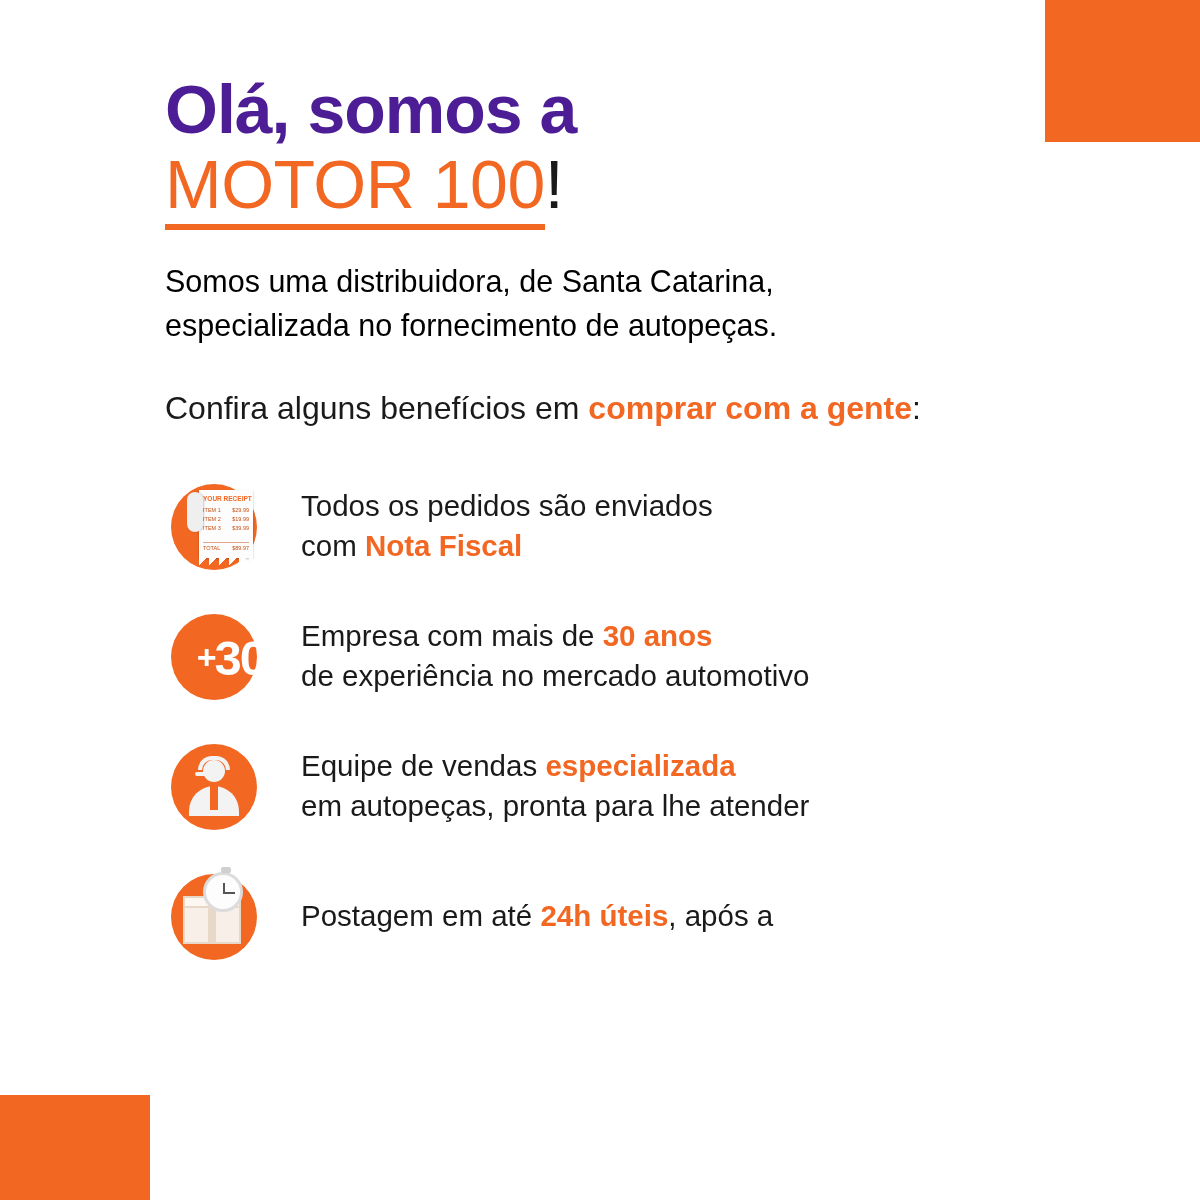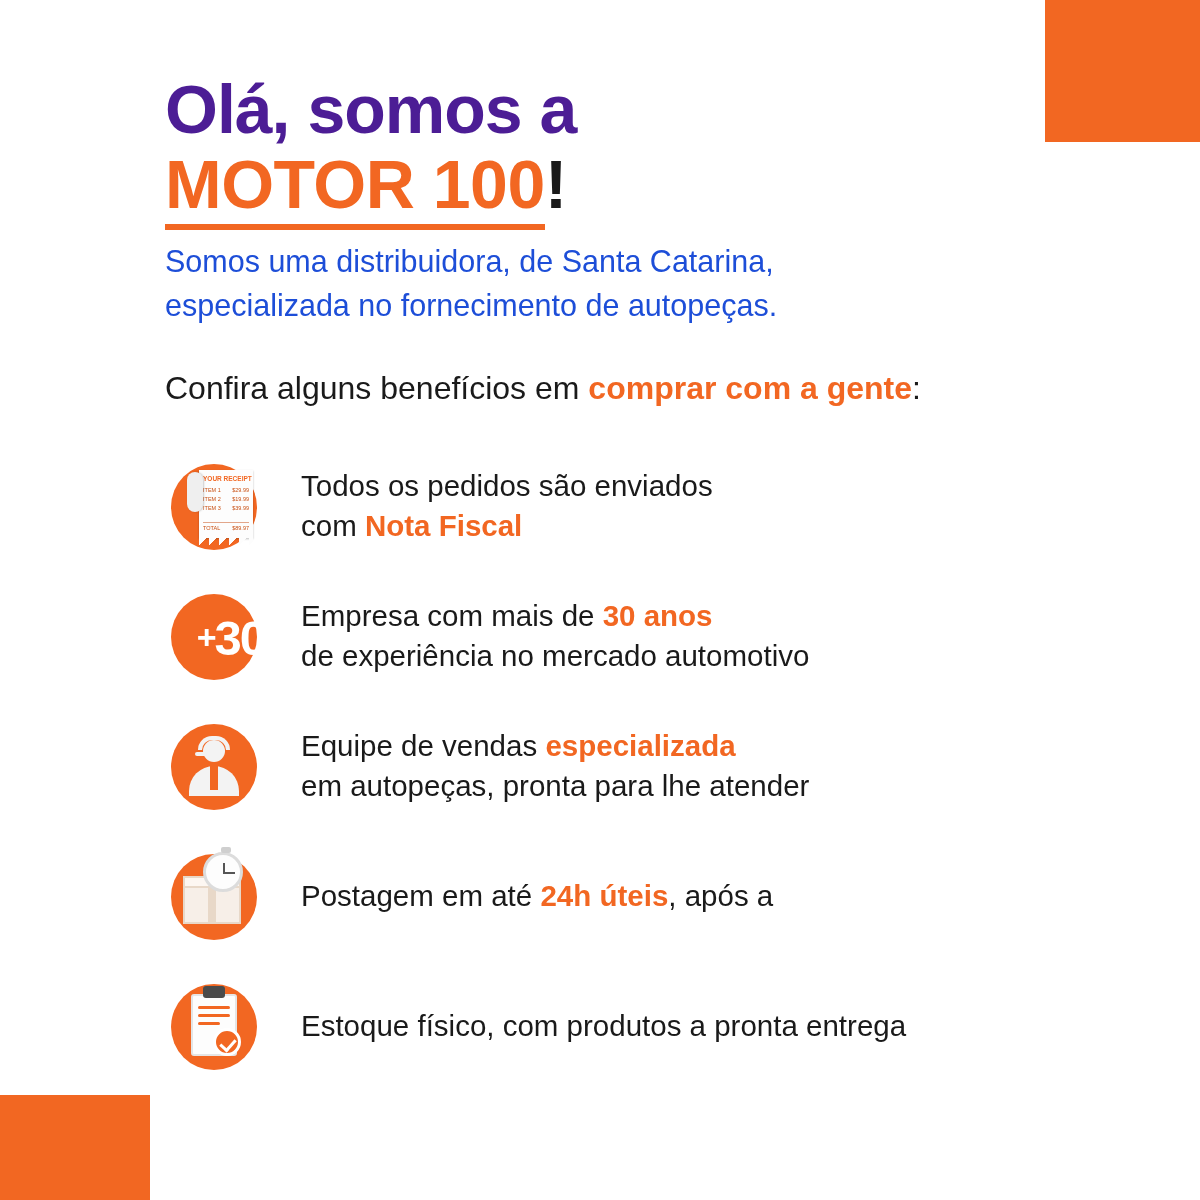--- a/index.html
+++ b/index.html
@@ -44,42 +44,42 @@
   .headline-line1 {
     font-size: 68px;
     font-weight: bold;
     color: #4c1d95;
     letter-spacing: -1px;
     line-height: 1.0;
     margin: 0 0 6px 0;
   }
   .headline-line2 {
     font-size: 68px;
-    font-weight: bold;
+    font-weight: normal;
     letter-spacing: -0.5px;
     line-height: 1.05;
     margin: 0;
     color: #1a1a1a;
     white-space: nowrap;
   }
   .brand {
     color: #F26722;
     border-bottom: 6px solid #F26722;
     padding-bottom: 2px;
   }
   .bang {
     color: #1a1a1a;
   }
 
   
   .intro {
-    margin: 20px 0 0 0;
+    margin: 40px 0 0 0;
     font-size: 30.5px;
     line-height: 1.42;
-    color: #1d4ed8;
+    color: #000000;
     font-weight: 400;
   }
   .benefits-lead {
     margin: 40px 0 0 0;
     font-size: 32px;
     color: #1a1a1a;
     line-height: 1.35;
   }
   .benefits-lead .hl {
     color: #F26722;
@@ -417,29 +417,15 @@
         <div class="watch">
             <div class="hand1"></div>
             <div class="hand2"></div>
           </div>
       </div>
       <div class="btext">
         <span>Postagem em até </span><span class="hl">24h úteis</span><span>, após a</span><br>
       </div>
     </div>
 
-    <div class="benefit">
-      <div class="bicon ic-clip">
-        <div class="circ"></div>
-        <div class="board"></div>
-        <div class="top"></div>
-        <div class="line l1"></div>
-        <div class="line l2"></div>
-        <div class="line l3"></div>
-        <div class="check"></div>
-      </div>
-      <div class="btext">
-        <span>Estoque físico, com produtos a pronta entrega</span>
-      </div>
-    </div>
 
   </div>
 </div>
 
 </body></html>

